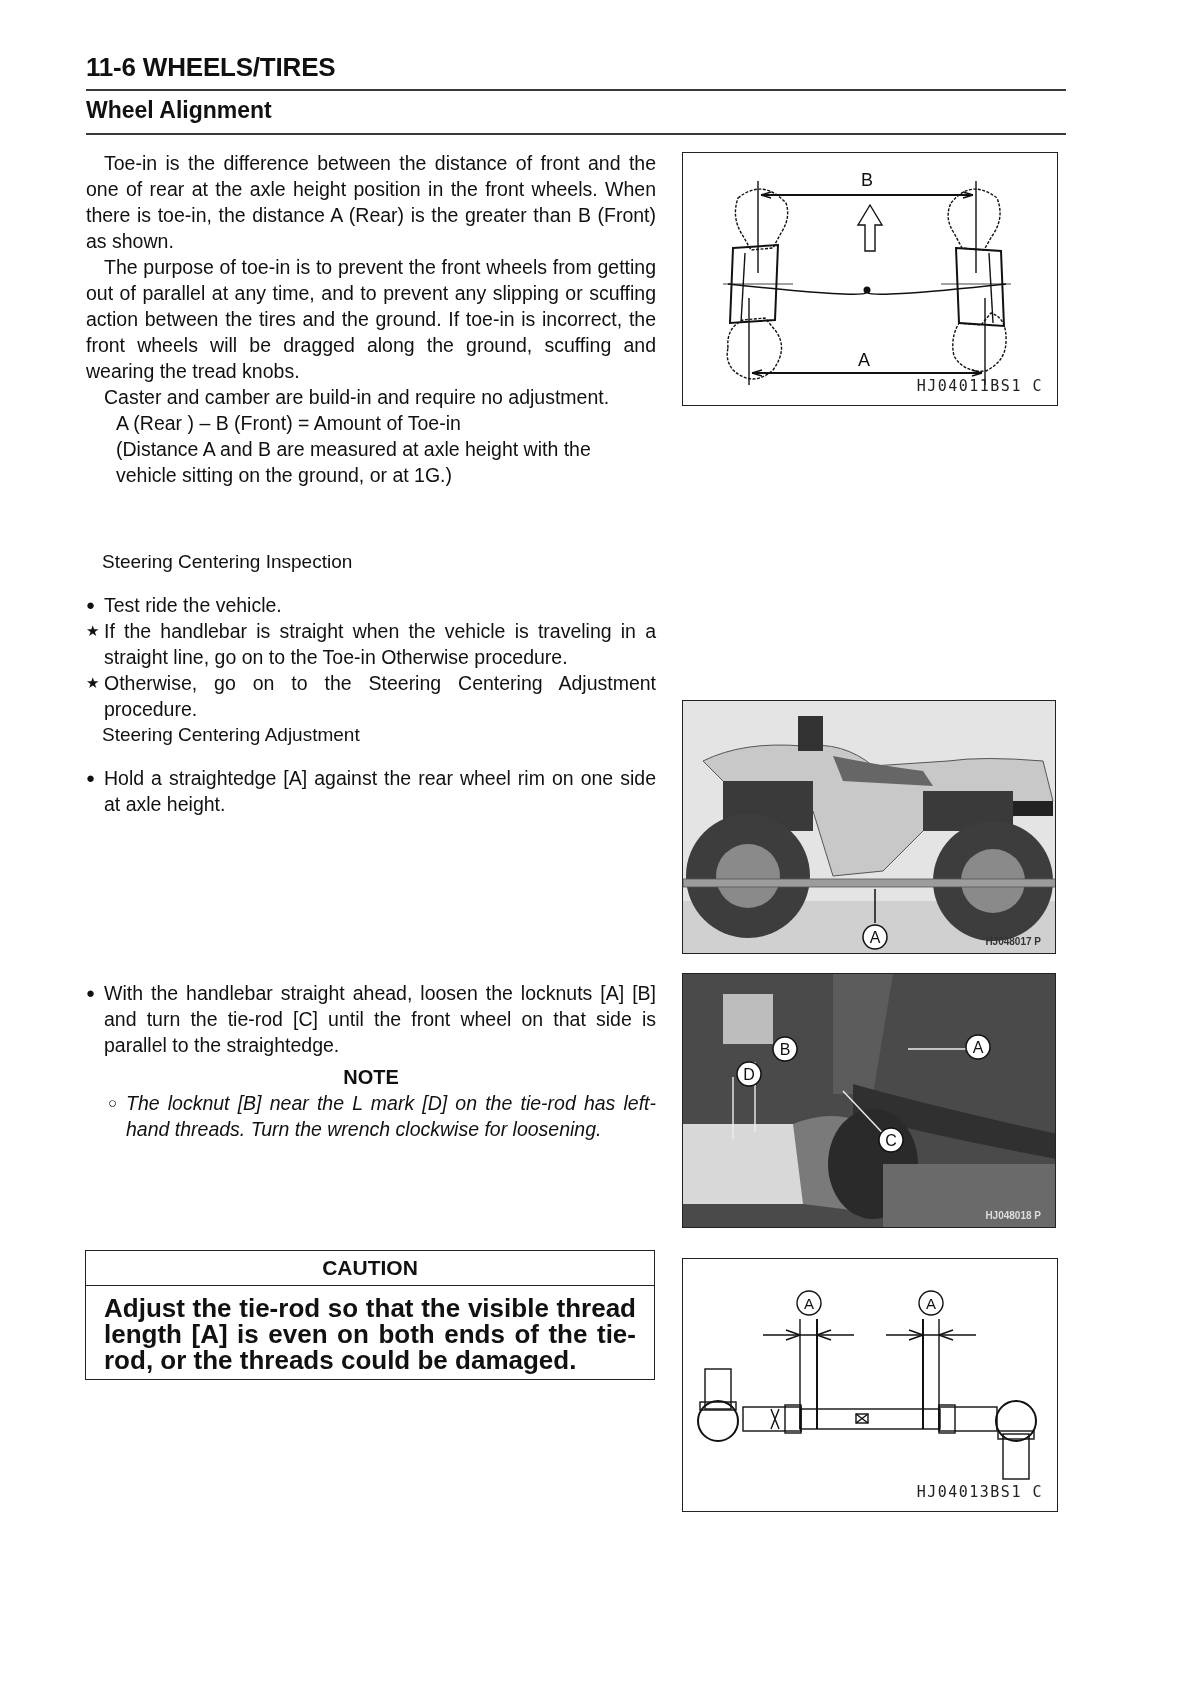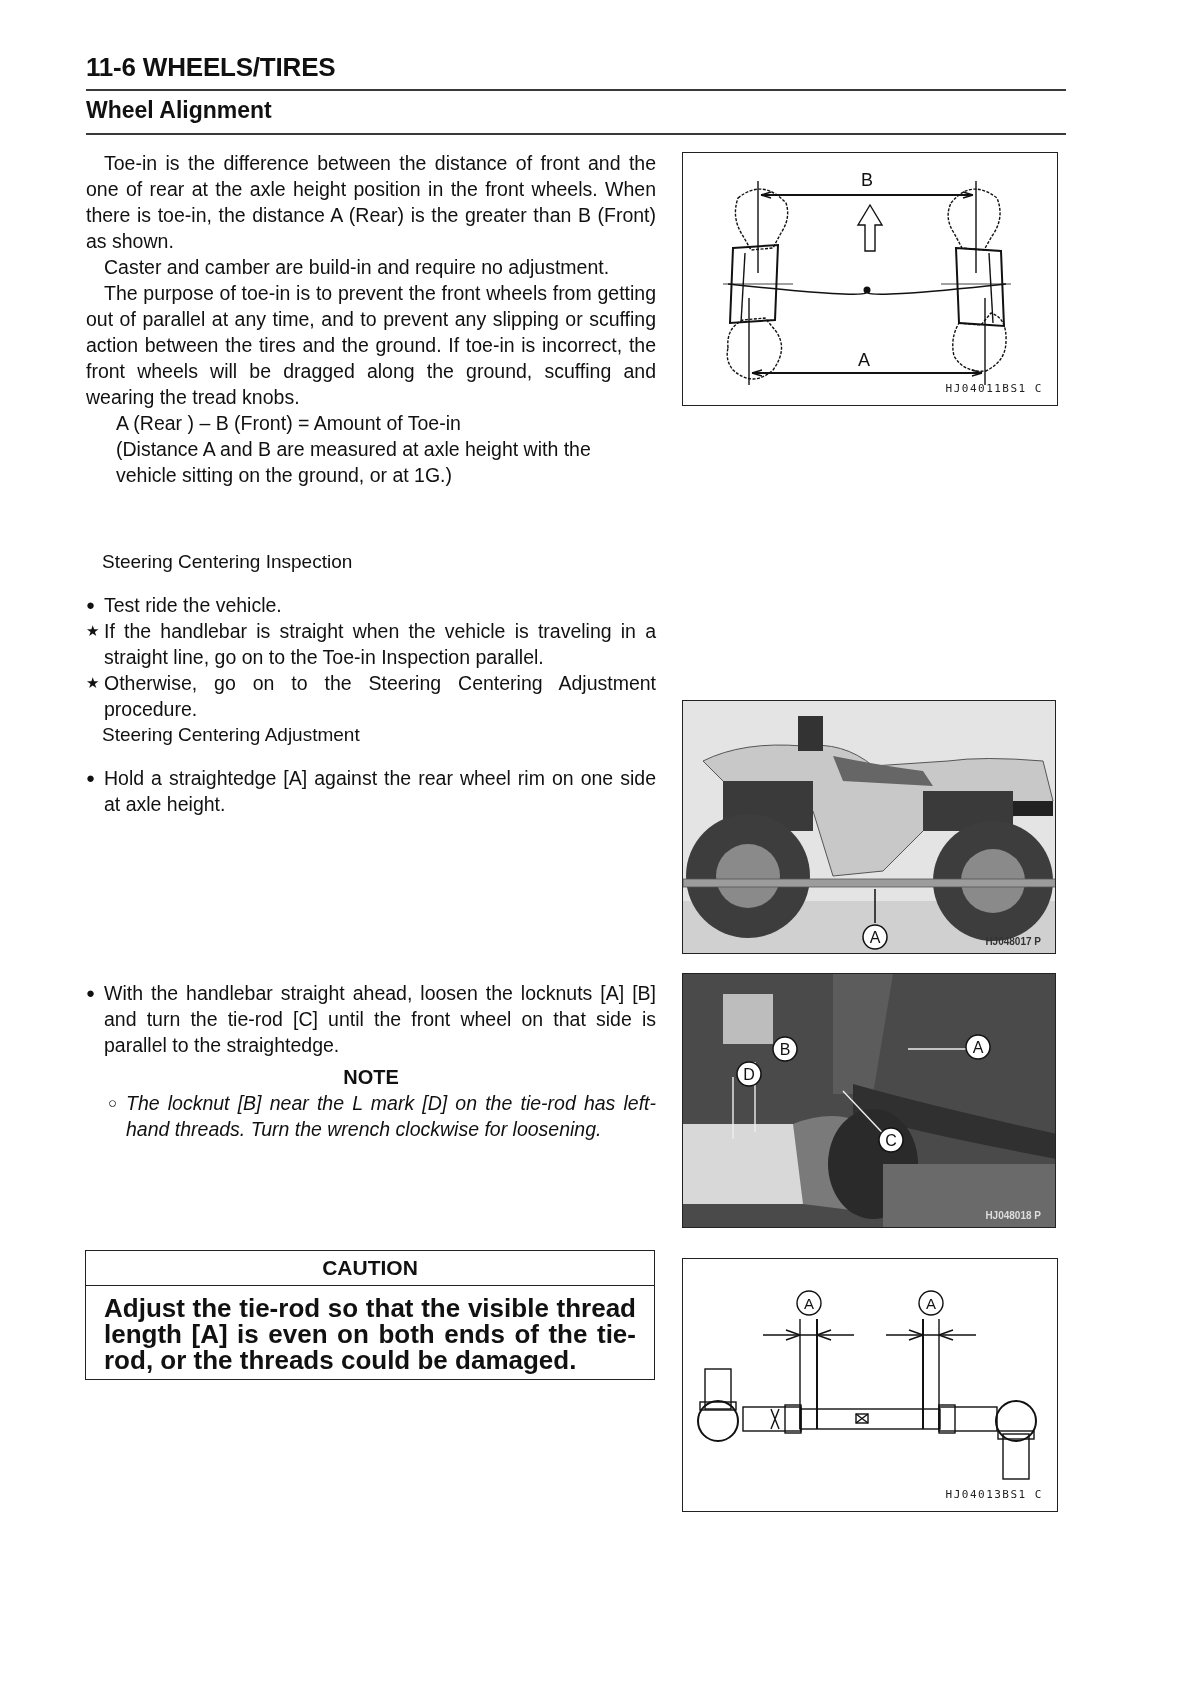--- a/index.html
+++ b/index.html
@@ -16,49 +16,49 @@
   .bullet-row { display: flex; align-items: flex-start; text-align: justify; }
   .bullet-mark { width: 18px; flex: 0 0 18px; font-size: 15px; line-height: 26px; }
   .bullet-text { flex: 1; }
   .note-head { text-align: center; font-weight: bold; font-size: 20px; margin: 6px 0 0 0; }
   .note-row { display: flex; font-style: italic; text-align: justify; margin-left: 22px; }
   .note-mark { width: 18px; flex: 0 0 18px; font-style: normal; font-size: 15px; line-height: 26px; }
   .caution-box { left: 85px; top: 1250px; width: 570px; height: 130px; border: 1.5px solid #222; box-sizing: border-box; }
   .caution-head { height: 34px; border-bottom: 1.5px solid #222; text-align: center; font-weight: bold; font-size: 21px; line-height: 34px; }
   .caution-body { padding: 9px 18px 0 18px; font-weight: bold; font-size: 26px; line-height: 26px; text-align: justify; }
   .figure { border: 1.5px solid #222; box-sizing: border-box; background: #fff; overflow: hidden; }
-  .fig-id { position: absolute; right: 14px; bottom: 10px; font-family: "DejaVu Sans Mono", monospace; font-size: 11px; letter-spacing: 1.5px; color: #222; }
+  .fig-id { position: absolute; right: 14px; bottom: 10px; font-family: "DejaVu Sans Mono", monospace; font-size: 15px; letter-spacing: 1.5px; color: #222; }
   .photo-id { position: absolute; right: 14px; bottom: 6px; font-size: 10px; font-weight: bold; color: #333; }
   svg { display: block; }
 </style>
 </head>
 <body>
 
 <div class="abs page-header">11-6 WHEELS/TIRES</div>
 <div class="abs rule" style="top:89px;"></div>
 <div class="abs section-title">Wheel Alignment</div>
 <div class="abs rule" style="top:133px;"></div>
 
 <div class="abs col" style="top:150px;">
   <p class="para">Toe-in is the difference between the distance of front and the one of rear at the axle height position in the front wheels. When there is toe-in, the distance A (Rear) is the greater than B (Front) as shown.</p>
+  <p class="para">The purpose of toe-in is to prevent the front wheels from getting out of parallel at any time, and to prevent any slipping or scuffing action between the tires and the ground. If toe-in is incorrect, the front wheels will be dragged along the ground, scuffing and wearing the tread knobs.</p>
   <p class="para">Caster and camber are build-in and require no adjustment.</p>
-  <p class="para">The purpose of toe-in is to prevent the front wheels from getting out of parallel at any time, and to prevent any slipping or scuffing action between the tires and the ground. If toe-in is incorrect, the front wheels will be dragged along the ground, scuffing and wearing the tread knobs.</p>
   <p class="formula">A (Rear ) – B (Front) = Amount of Toe-in</p>
   <p class="formula">(Distance A and B are measured at axle height with the vehicle sitting on the ground, or at 1G.)</p>
 </div>
 
 <div class="abs col" style="top:532px;">
   <p class="subhead">Steering Centering Inspection</p>
   <div class="bullet-row">
     <span class="bullet-mark">●</span>
     <span class="bullet-text">Test ride the vehicle.</span>
   </div>
   <div class="bullet-row">
     <span class="bullet-mark">★</span>
-    <span class="bullet-text">If the handlebar is straight when the vehicle is traveling in a straight line, go on to the Toe-in Inspection parallel.</span>
+    <span class="bullet-text">If the handlebar is straight when the vehicle is traveling in a straight line, go on to the Toe-in Otherwise procedure.</span>
   </div>
   <div class="bullet-row">
     <span class="bullet-mark">★</span>
     <span class="bullet-text">Otherwise, go on to the Steering Centering Adjustment procedure.</span>
   </div>
 </div>
 
 <div class="abs col" style="top:705px;">
   <p class="subhead">Steering Centering Adjustment</p>
   <div class="bullet-row">

